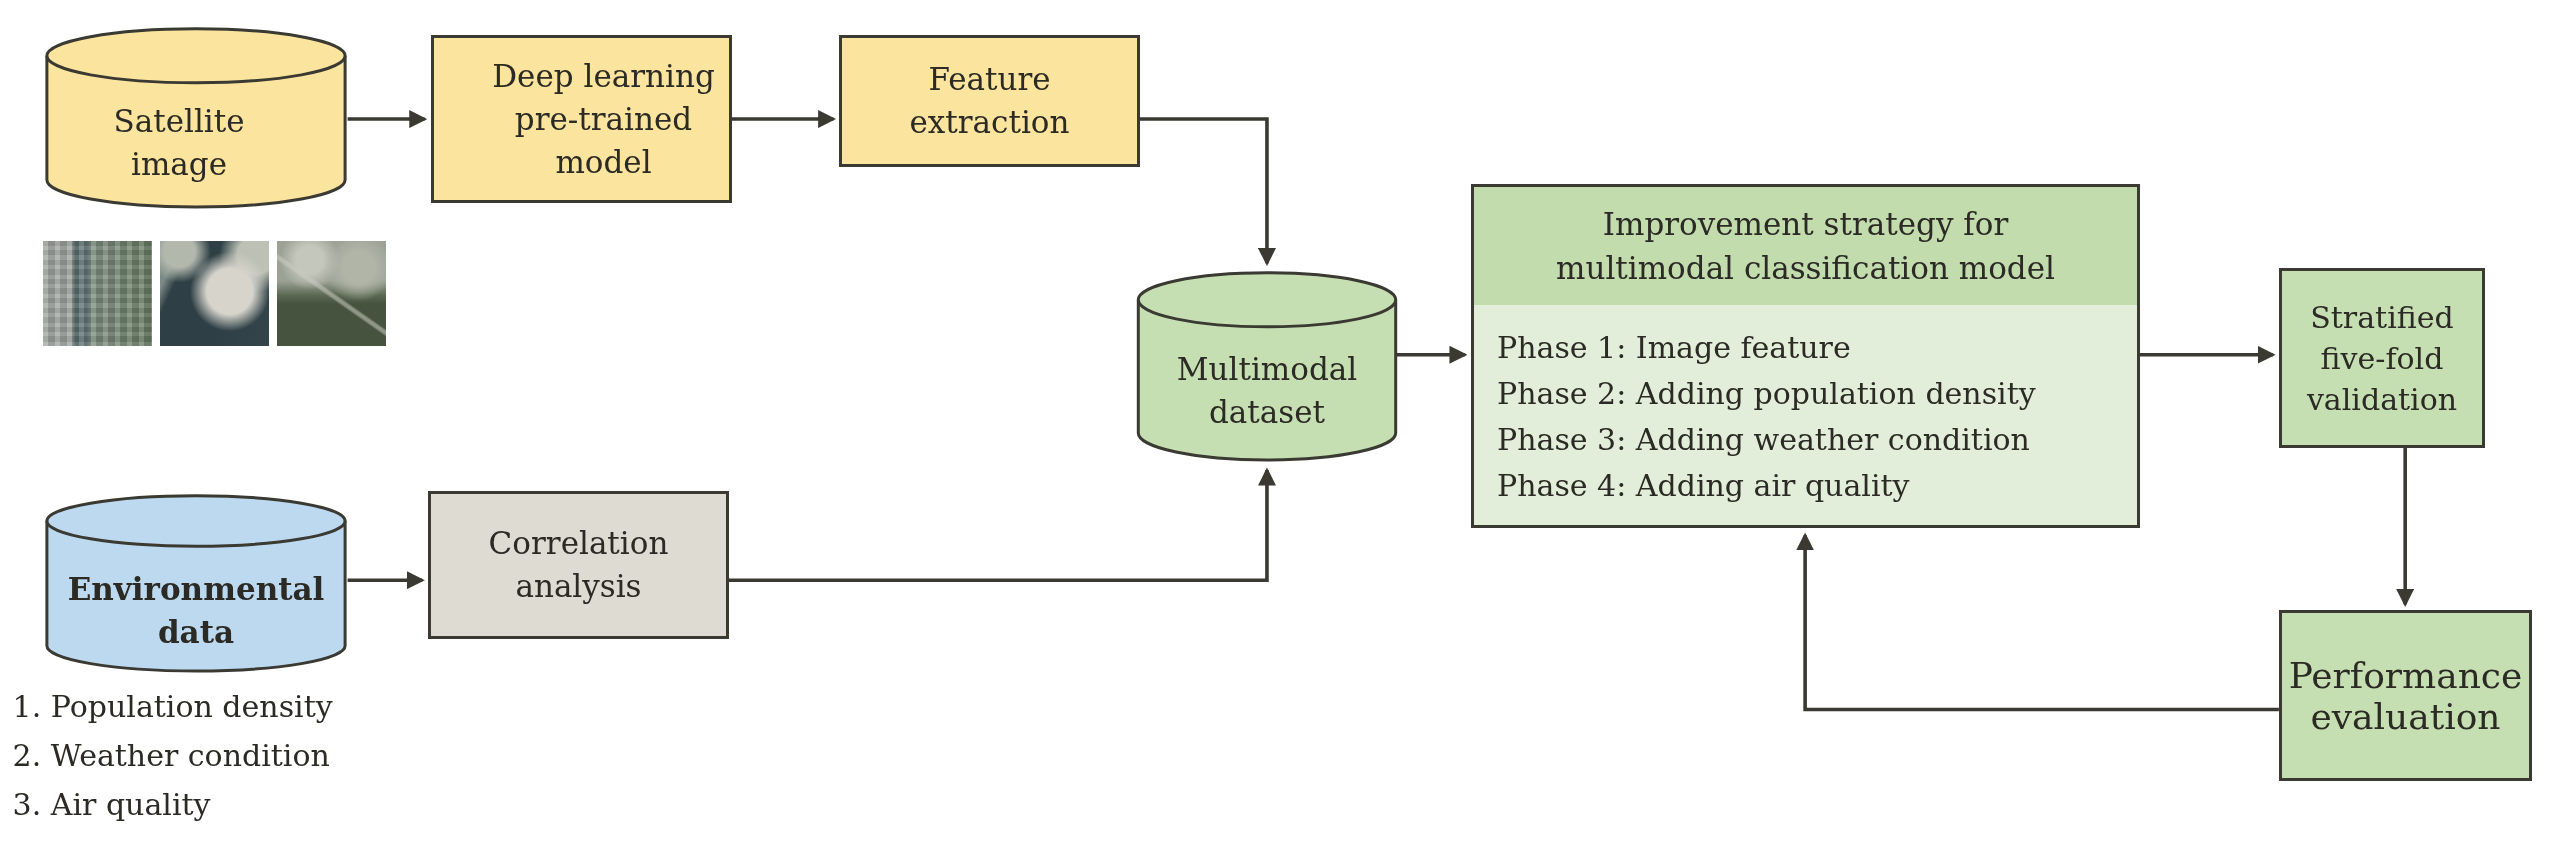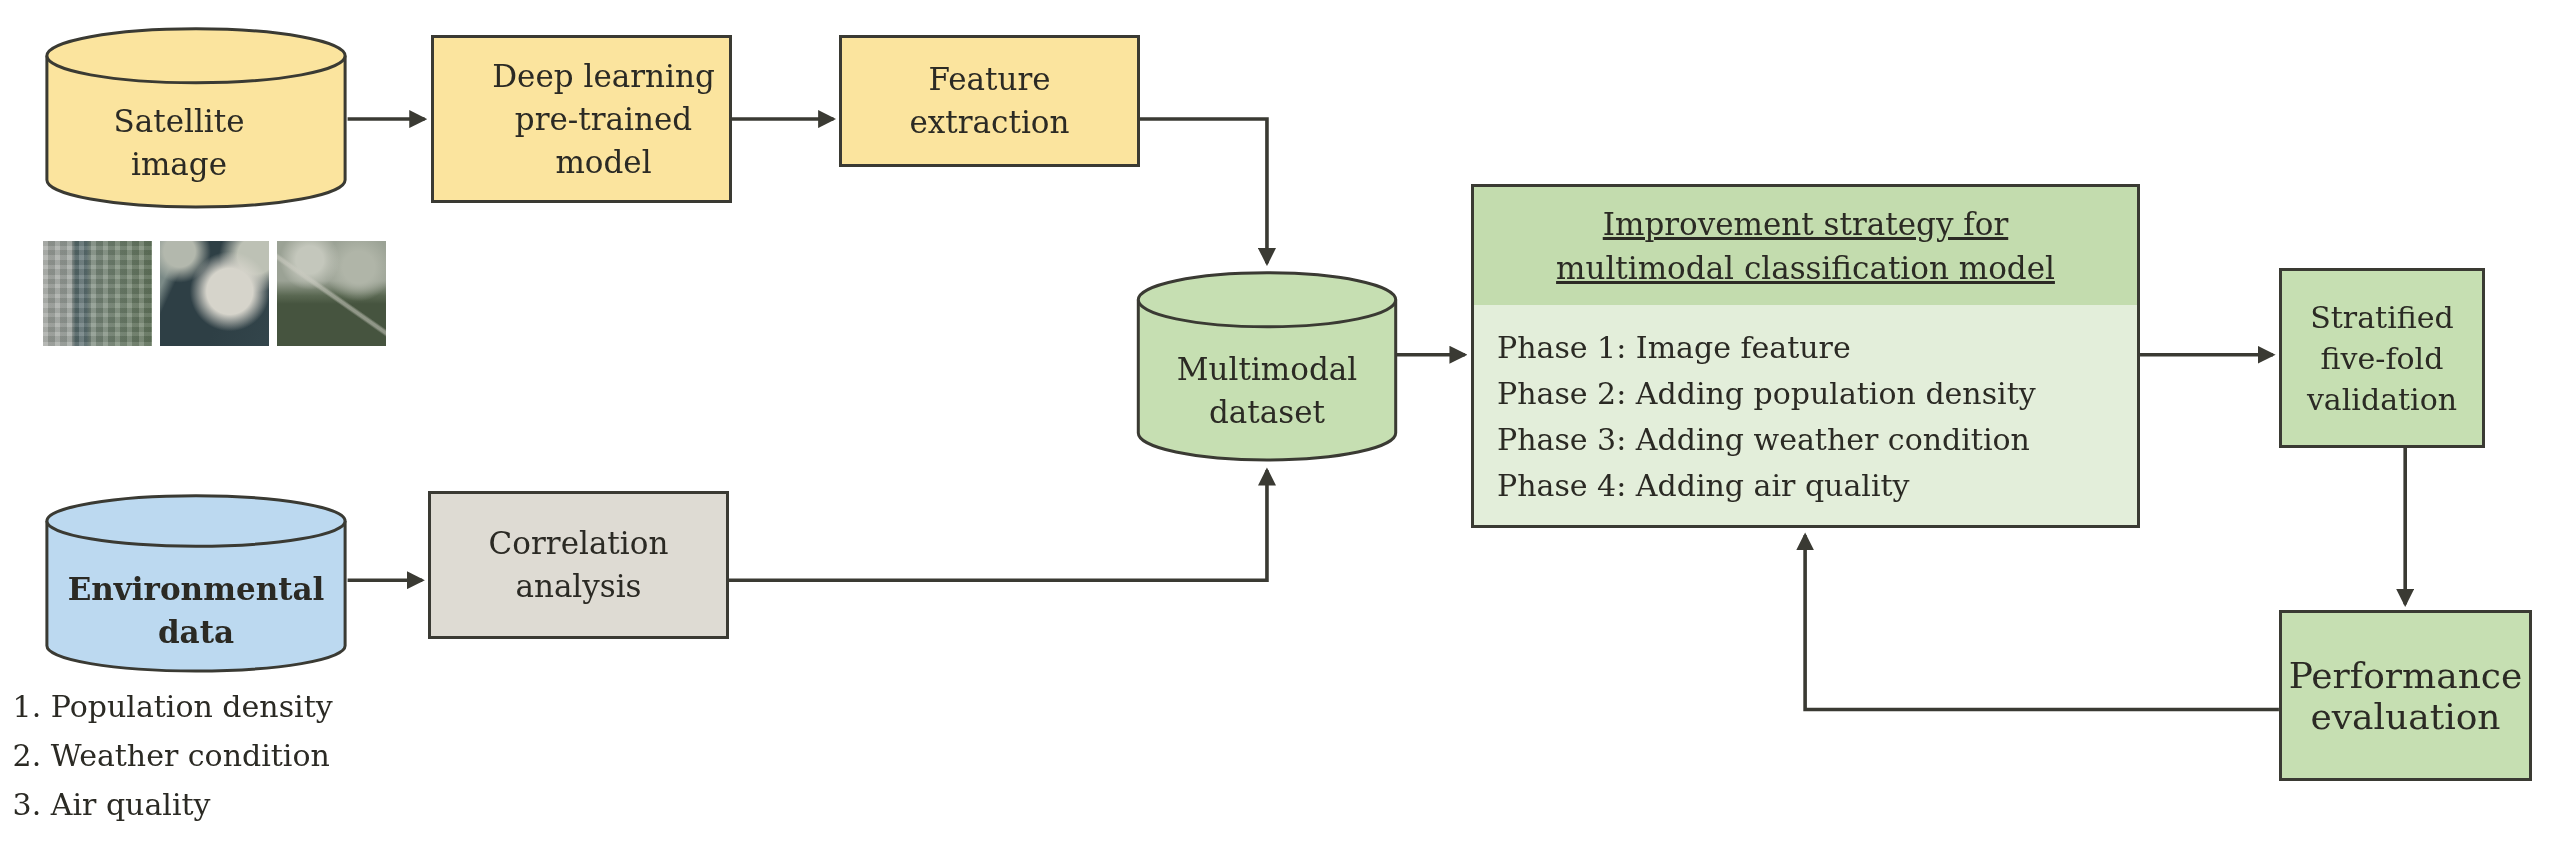--- a/index.html
+++ b/index.html
@@ -36,21 +36,21 @@
     position:absolute;
     left:1471px;top:184px;width:669px;height:344px;
     border:3px solid #3A3A33;box-sizing:border-box;
     background:#E3EEDA;
   }
   #improvement-header{
     width:100%;height:118px;background:#C3DCAE;
     display:flex;align-items:center;justify-content:center;
     box-sizing:border-box;
   }
-  #improvement-header .label{font-size:31px;line-height:44px;text-decoration:underline;}
+  #improvement-header .label{font-size:31px;line-height:44px;}
   #improvement-body{
     box-sizing:border-box;
     padding:20px 8px 0 23px;
   }
   .phase-line{
     font-size:30px;
     line-height:46px;
     white-space:nowrap;
   }
   #env-list{

